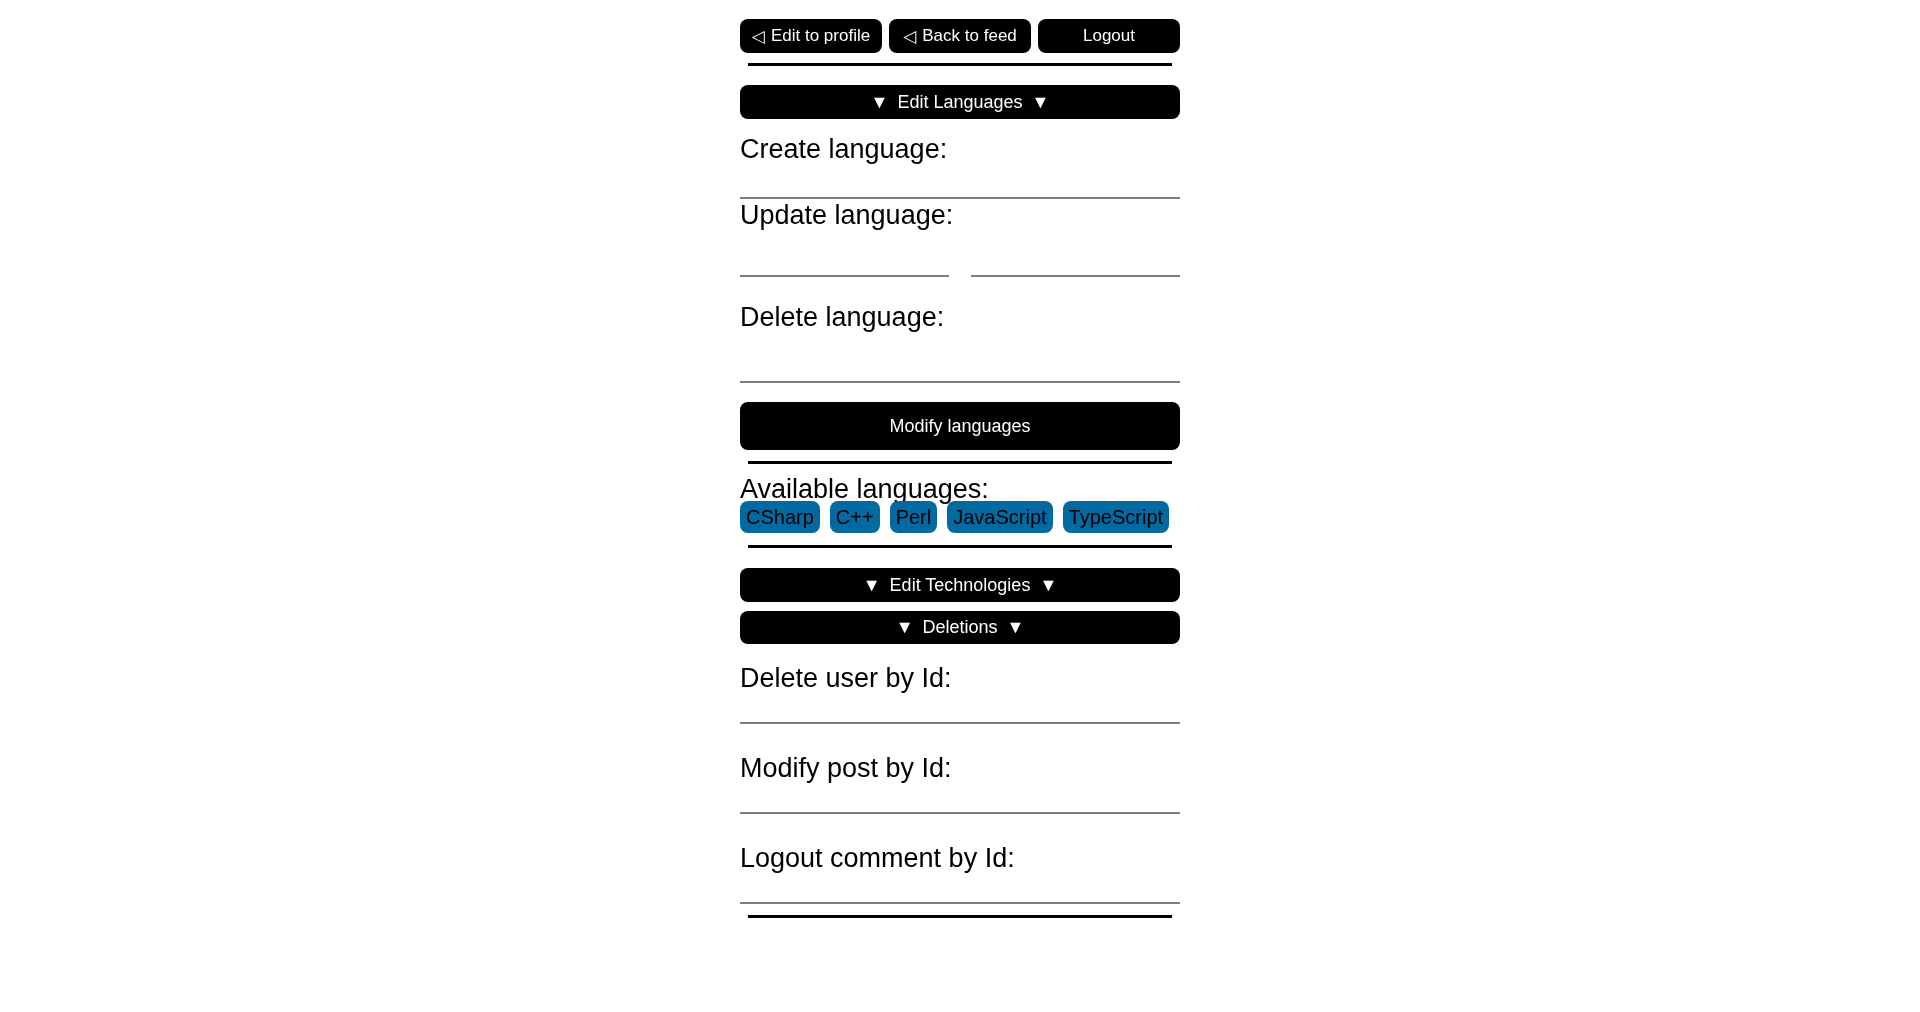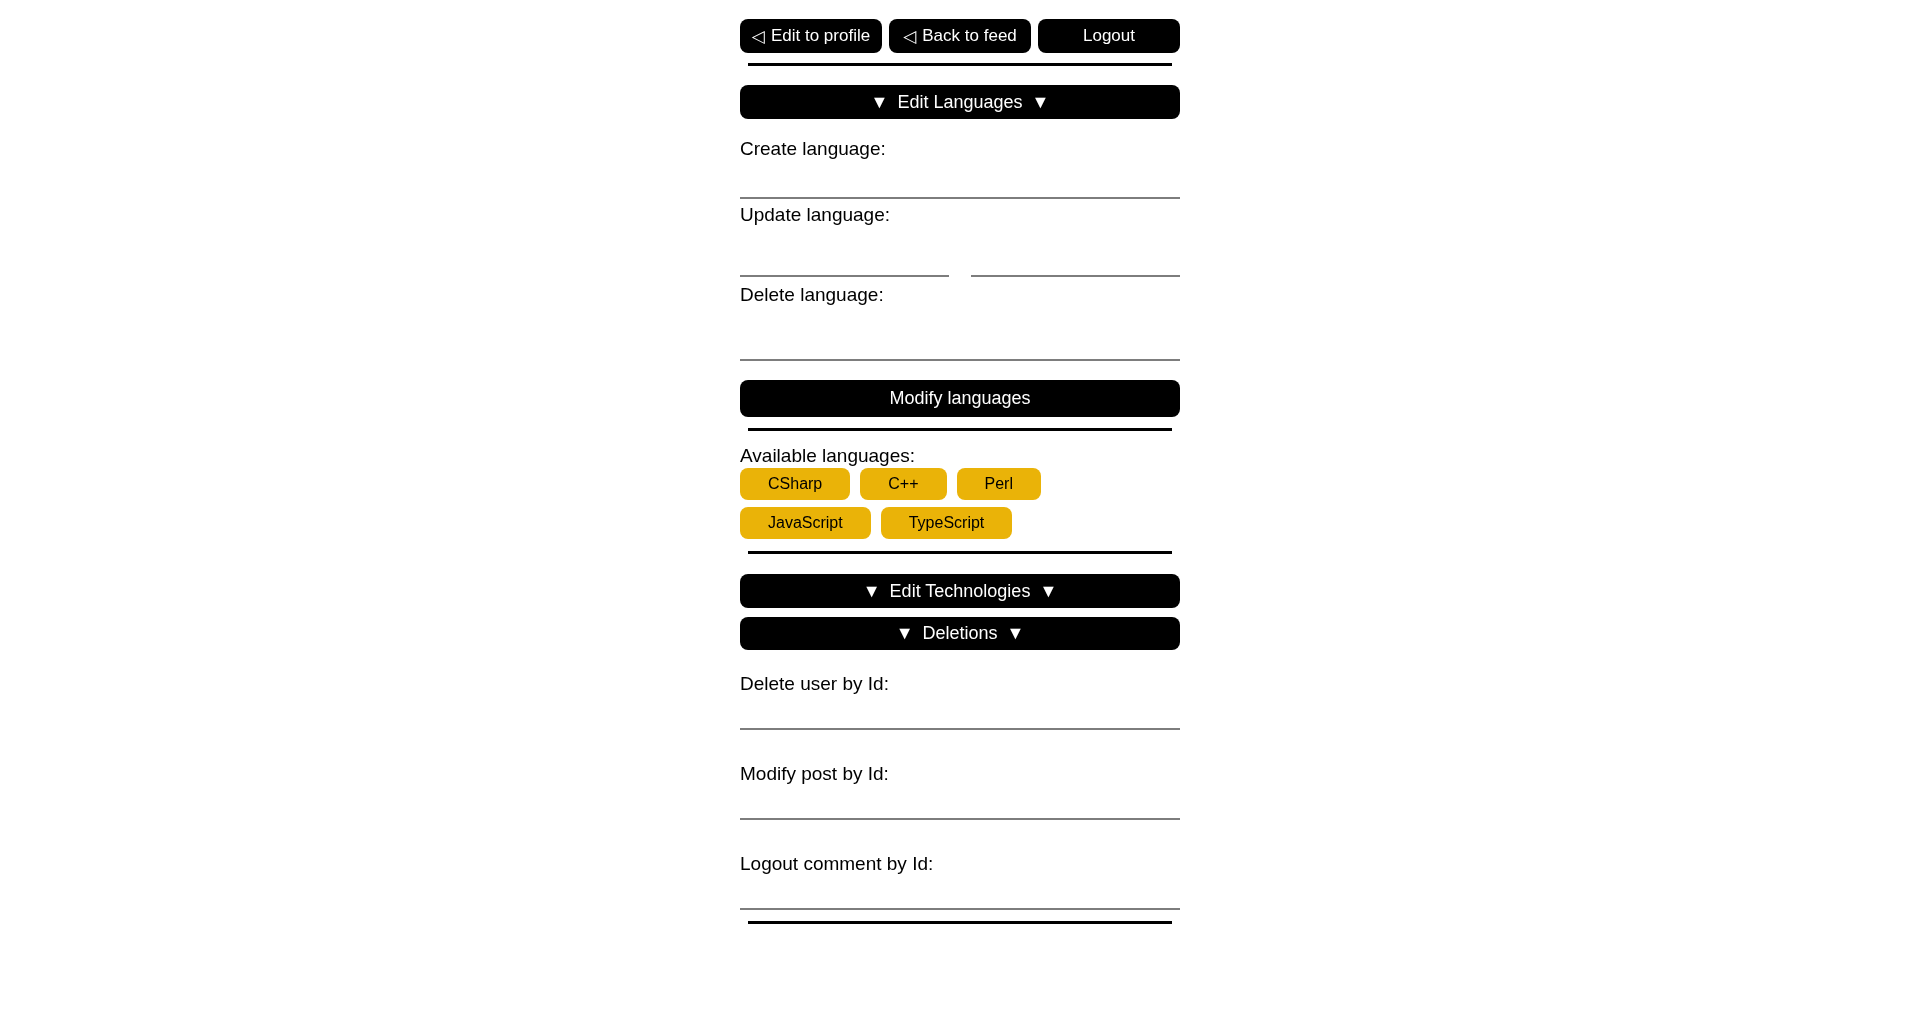--- a/index.html
+++ b/index.html
@@ -62,21 +62,21 @@
     display: flex;
     align-items: center;
     justify-content: center;
     gap: 9px;
     cursor: pointer;
     white-space: nowrap;
   }
 
   .field-label {
     display: block;
-    font-size: 19px;
+    font-size: 27px;
     line-height: 24px;
     color: #000000;
   }
 
   .line-input {
     display: block;
     width: 100%;
     height: 38px;
     border: none;
     border-bottom: 2px solid #7d7d7d;
@@ -96,25 +96,25 @@
   .pair .line-input { flex: 1; }
 
   .chips {
     display: flex;
     flex-wrap: wrap;
     gap: 7px 10px;
     margin-top: 0;
   }
   .chip {
     display: inline-block;
-    background: #eab308;
+    background: #0369a1;
     color: #000000;
     border-radius: 8px;
-    padding: 4px 28px;
-    font-size: 16px;
+    padding: 4px 6px;
+    font-size: 20px;
     line-height: 24px;
   }
 </style>
 </head>
 <body>
 
 <div class="content">
 
   <div class="toolbar">
     <button class="pill-btn">
@@ -140,24 +140,24 @@
 
   <label class="field-label" style="margin-top:18px">Create language:</label>
   <input type="text" class="line-input" value="" style="">
 
   <label class="field-label" style="margin-top:4px">Update language:</label>
   <div class="pair" style="margin-top:12px">
     <input type="text" class="line-input" value="" style="">
     <input type="text" class="line-input" value="" style="">
   </div>
 
-  <label class="field-label" style="margin-top:6px">Delete language:</label>
+  <label class="field-label" style="margin-top:28px">Delete language:</label>
   <input type="text" class="line-input" style="margin-top: 16px;" value="">
 
-  <button class="bar-btn" style="margin-top:19px;height:37px">
+  <button class="bar-btn" style="margin-top:19px;height:48px">
     <span>Modify languages</span>
   </button>
 
   <div class="rule" style="margin-top:11px"></div>
 
   <div class="field-label" style="margin-top:13px">Available languages:</div>
   <div class="chips">
     <span class="chip">CSharp</span>
     <span class="chip">C++</span>
     <span class="chip">Perl</span>

